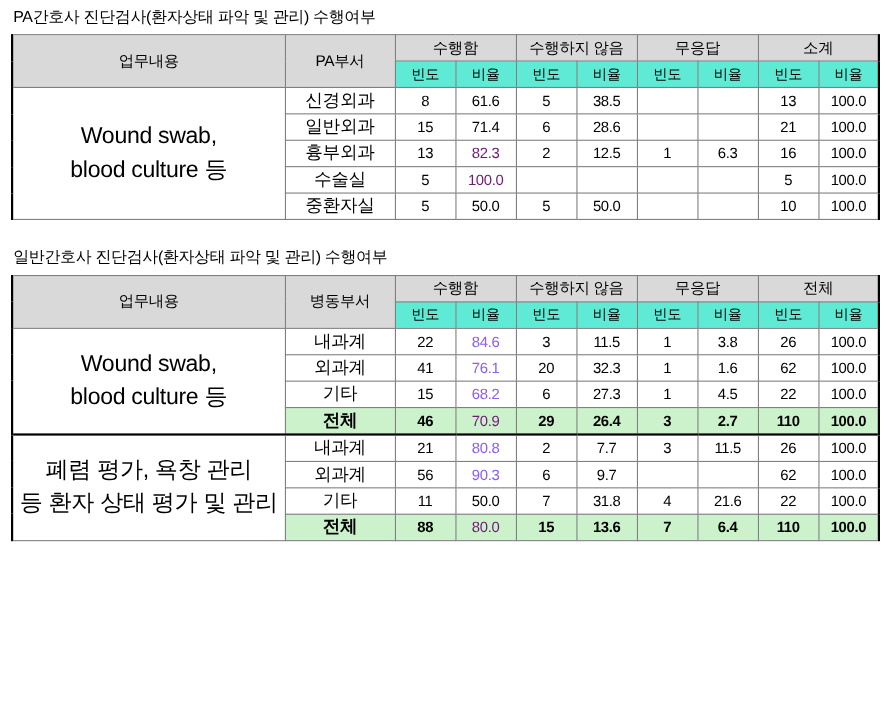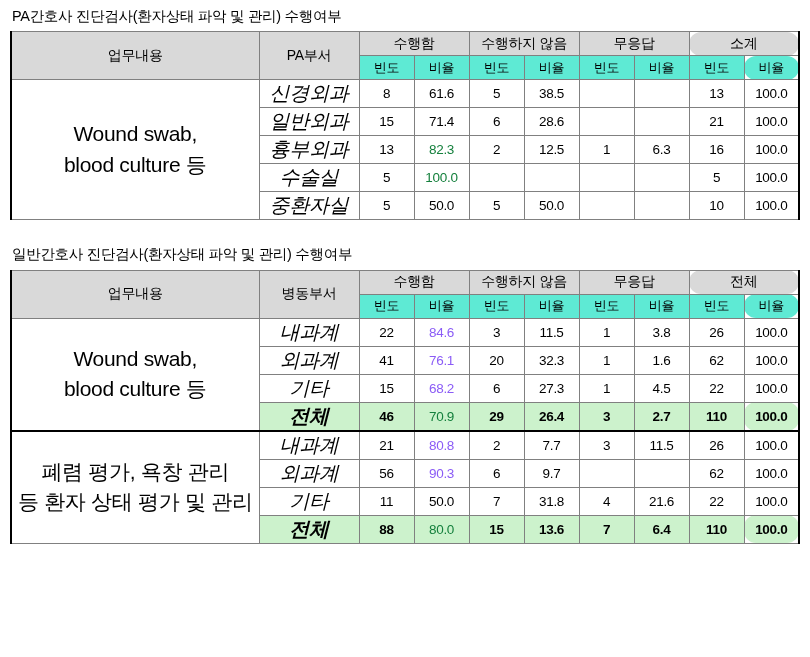--- a/index.html
+++ b/index.html
@@ -39,39 +39,38 @@
     padding: 0;
     text-align: center;
     vertical-align: middle;
     font-weight: normal;
     height: 23px;
     letter-spacing: -0.3px;
   }
   .thickTop td, .thickTop th { border-top: 2px solid #000; }
   .thickBottom td, .thickBottom th { border-bottom: 2px solid #000; }
   .outerL { border-left: 2px solid #000 !important; }
-  .outerR { border-right: 2px solid #000 !important; border-radius: 12px; }
+  .outerR { border-right: 2px solid #000 !important; }
   .hdr {
     background: #d9d9d9;
     font-size: 14px;
   }
   .hdr-sub {
     background: #5eead4;
     font-size: 13px;
   }
   .rowlabel {
     font-size: 21px;
     line-height: 1.45;
   }
   .catlabel {
-    font-size: 20px;
-    font-style: italic;
+    font-size: 16px;
   }
   .num { font-size: 13.5px; }
-  .red { color: #15803d; font-weight: bold; }
+  .red { color: #701a75; font-weight: bold; }
   .blue { color: #8b5cf6; font-weight: bold; }
   .green-row td { background: #ccf2cc; }
   .green-row .bold { font-weight: bold; }
   .spacer { height: 26px; }
   .tbl2wrap { margin-top: 0; }
   .thickSep { border-top: 2px solid #000 !important; }
 </style>
 </head>
 <body>
 

